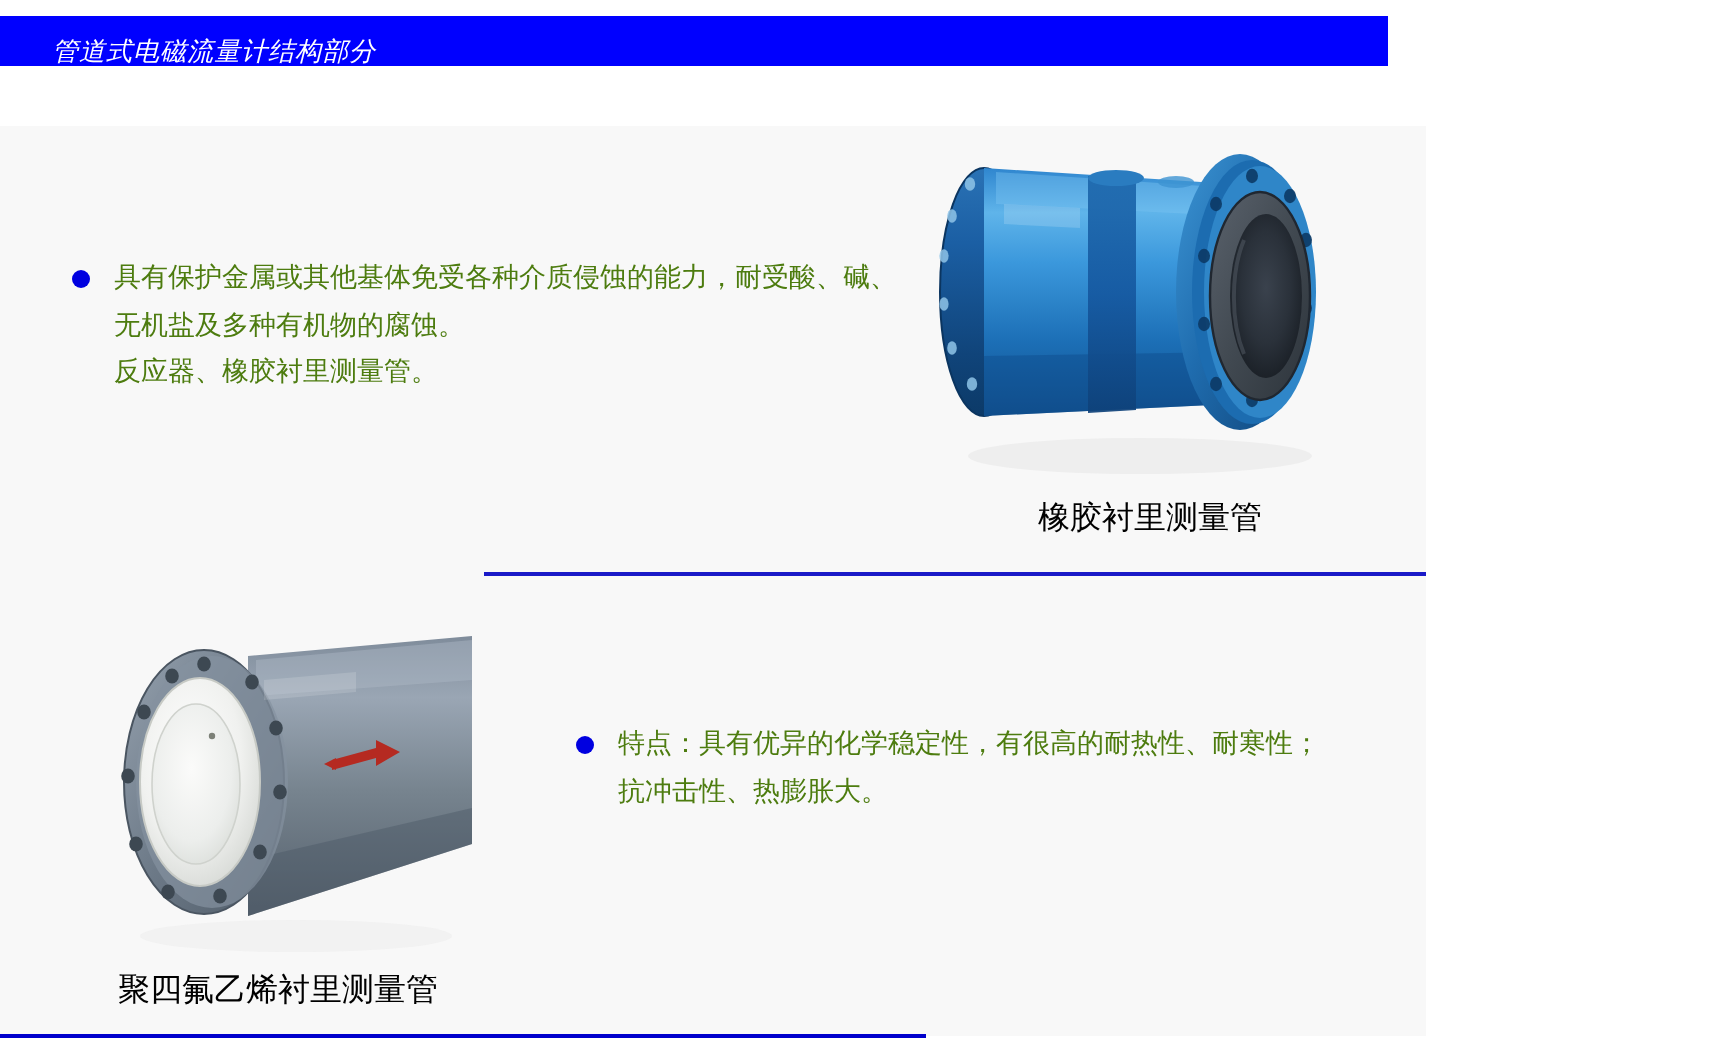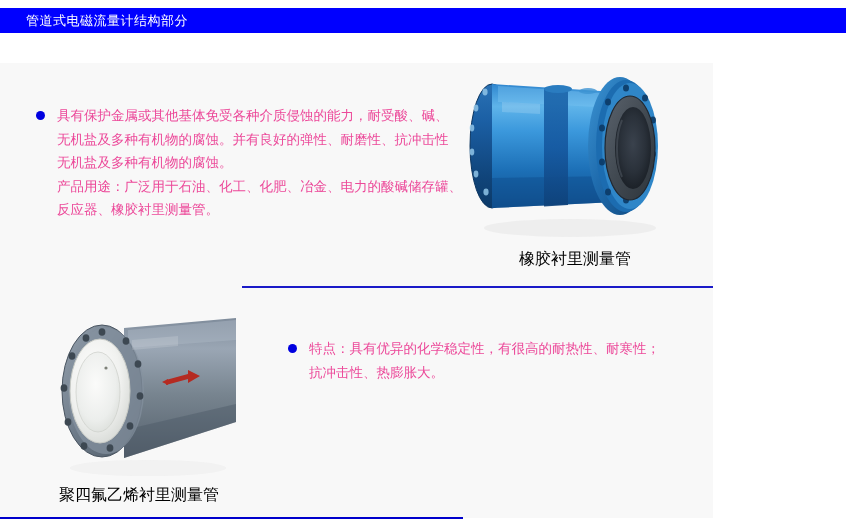--- a/index.html
+++ b/index.html
@@ -21,24 +21,25 @@
     position: absolute;
     left: 0; top: 63px;
     width: 713px; height: 455px;
     background: #f8f8f8;
   }
 
   
   .title-bar {
     position: absolute;
     left: 0; top: 8px;
-    width: 846px; height: 25px;
+    width: 694px; height: 25px;
     background: #0000ff;
     display: flex;
-    align-items: center;
+    align-items: flex-end;
+    font-style: italic;
   }
   .title-bar .title-text {
     color: #ffffff;
     font-size: 13px;
     line-height: 1;
     padding-left: 26px;
     letter-spacing: 0.5px;
     white-space: nowrap;
   }
 
@@ -56,22 +57,23 @@
     left: 242px; top: 286px;
     width: 471px; height: 2px;
     background: #1a1ac8;
   }
 
   
   .text-block {
     position: absolute;
     font-size: 13.5px;
     line-height: 23.5px;
-    color: #ec4899;
+    color: #4d7c0f;
     white-space: nowrap;
+    margin-top: 24px;
   }
   .text-block .bullet {
     position: absolute;
     left: 0; top: 7px;
     width: 9px; height: 9px;
     border-radius: 50%;
     background: #0000e0;
   }
   .text-block .lines {
     padding-left: 21px;
@@ -199,23 +201,21 @@
     <path d="M182 78 a18 41 0 0 0 0 57" fill="none" stroke="#555d68" stroke-width="2" opacity="0.5"></path>
 
     <path d="M62 60 L100 62 L100 72 L62 70 Z" fill="#ffffff" opacity="0.16"></path>
   </svg>
 </div>
 
 <div class="text-block" id="block-rubber">
   <span class="bullet"></span>
   <div class="lines">
     <div>具有保护金属或其他基体免受各种介质侵蚀的能力，耐受酸、碱、</div>
-    <div>无机盐及多种有机物的腐蚀。并有良好的弹性、耐磨性、抗冲击性</div>
     <div>无机盐及多种有机物的腐蚀。</div>
-    <div>产品用途：广泛用于石油、化工、化肥、冶金、电力的酸碱储存罐、</div>
     <div>反应器、橡胶衬里测量管。</div>
   </div>
 </div>
 
 <div class="caption" id="caption-rubber">橡胶衬里测量管</div>
 
 <div class="mid-divider"></div>
 
 <div class="product-photo" id="photo-ptfe">
   <svg viewBox="0 0 236 163" xmlns="http://www.w3.org/2000/svg">

